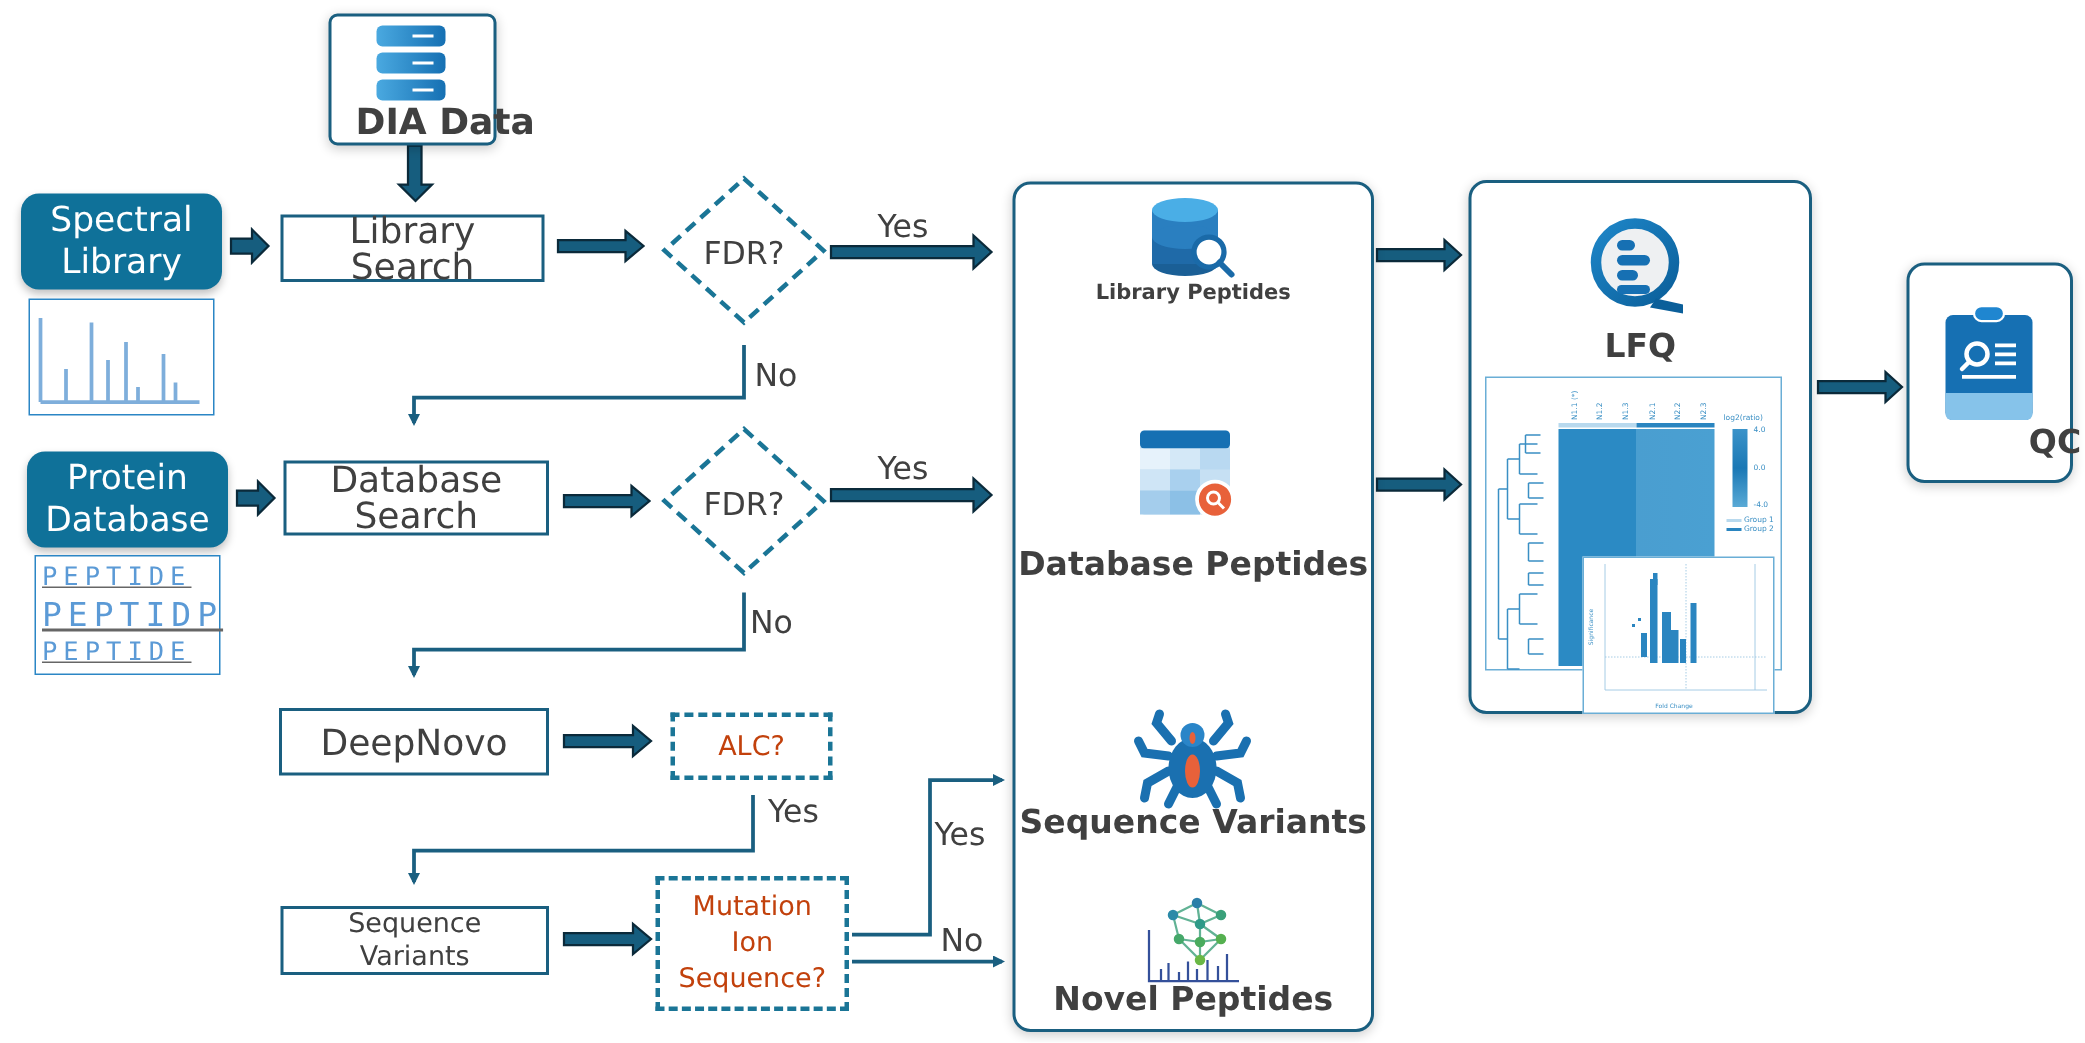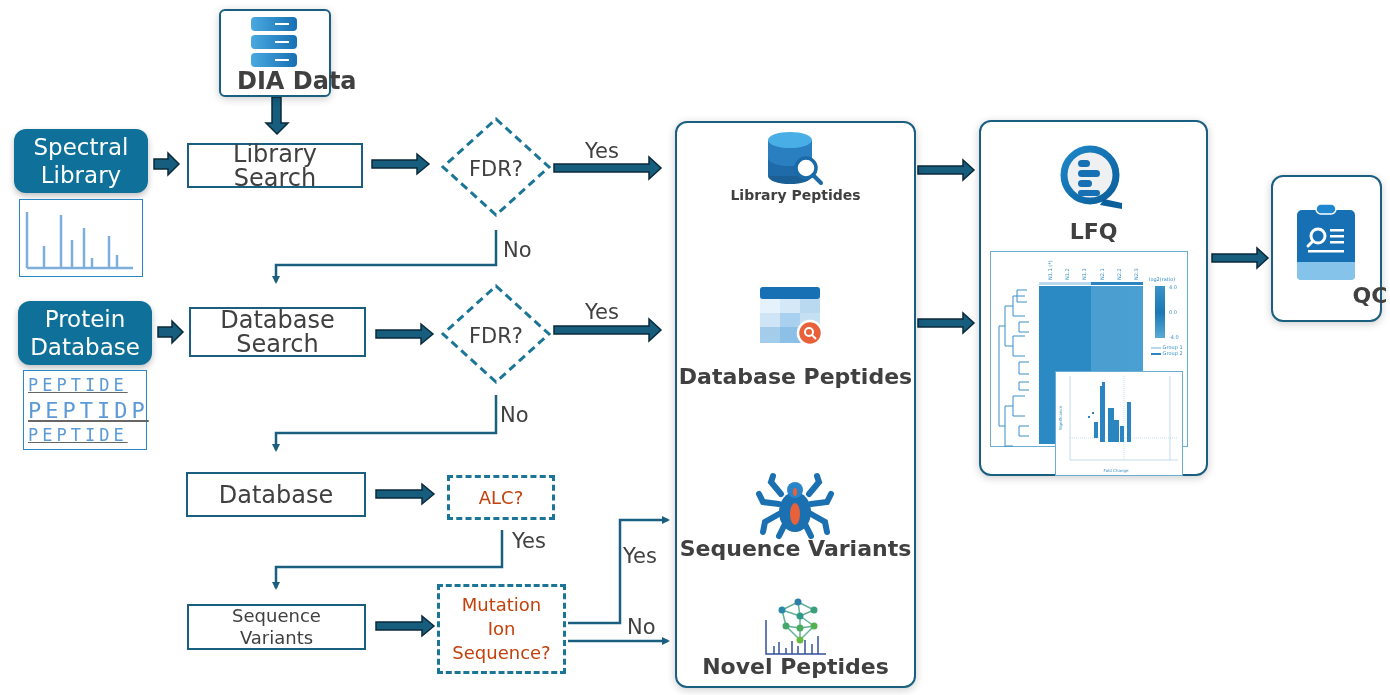--- a/index.html
+++ b/index.html
@@ -112,21 +112,21 @@
 
 <div class="pill" style="left:18px;top:301px;width:134px;height:64px;padding:0 12px;">Protein Database</div>
 <div class="thumb" style="left:23px;top:370px;width:124px;height:80px;padding:2px 4px;font-family:'DejaVu Sans Mono', monospace;">
   <div style="color:#5b9ad6;font-size:17px;letter-spacing:4px;line-height:25px;text-decoration:underline;text-decoration-color:#666;">PEPTIDE</div>
   <div style="color:#5b9ad6;font-size:22px;letter-spacing:4px;line-height:25px;text-decoration:underline;text-decoration-color:#666;">PEPTIDP</div>
   <div style="color:#5b9ad6;font-size:17px;letter-spacing:4px;line-height:25px;text-decoration:underline;text-decoration-color:#666;">PEPTIDE</div>
 </div>
 
 <div class="box" style="left:187px;top:143px;width:176px;height:45px;">Library Search</div>
 <div class="box" style="left:189px;top:307px;width:177px;height:50px;padding:0 40px;">Database Search</div>
-<div class="box" style="left:186px;top:472px;width:180px;height:45px;">Database</div>
+<div class="box" style="left:186px;top:472px;width:180px;height:45px;">DeepNovo</div>
 <div class="box" style="left:187px;top:604px;width:179px;height:46px;font-size:18px;line-height:22px;padding:0 40px;">Sequence Variants</div>
 
 <svg width="110" height="100" style="left:441px;top:117px;">
   <polygon points="55,2 108,50 55,98 2,50" fill="#fff" stroke="#1a7596" stroke-width="3" stroke-dasharray="8,5"></polygon>
 </svg>
 <div class="lbl" style="left:441px;top:157px;width:110px;text-align:center;">FDR?</div>
 
 <svg width="110" height="100" style="left:441px;top:284px;">
   <polygon points="55,2 108,50 55,98 2,50" fill="#fff" stroke="#1a7596" stroke-width="3" stroke-dasharray="8,5"></polygon>
 </svg>

